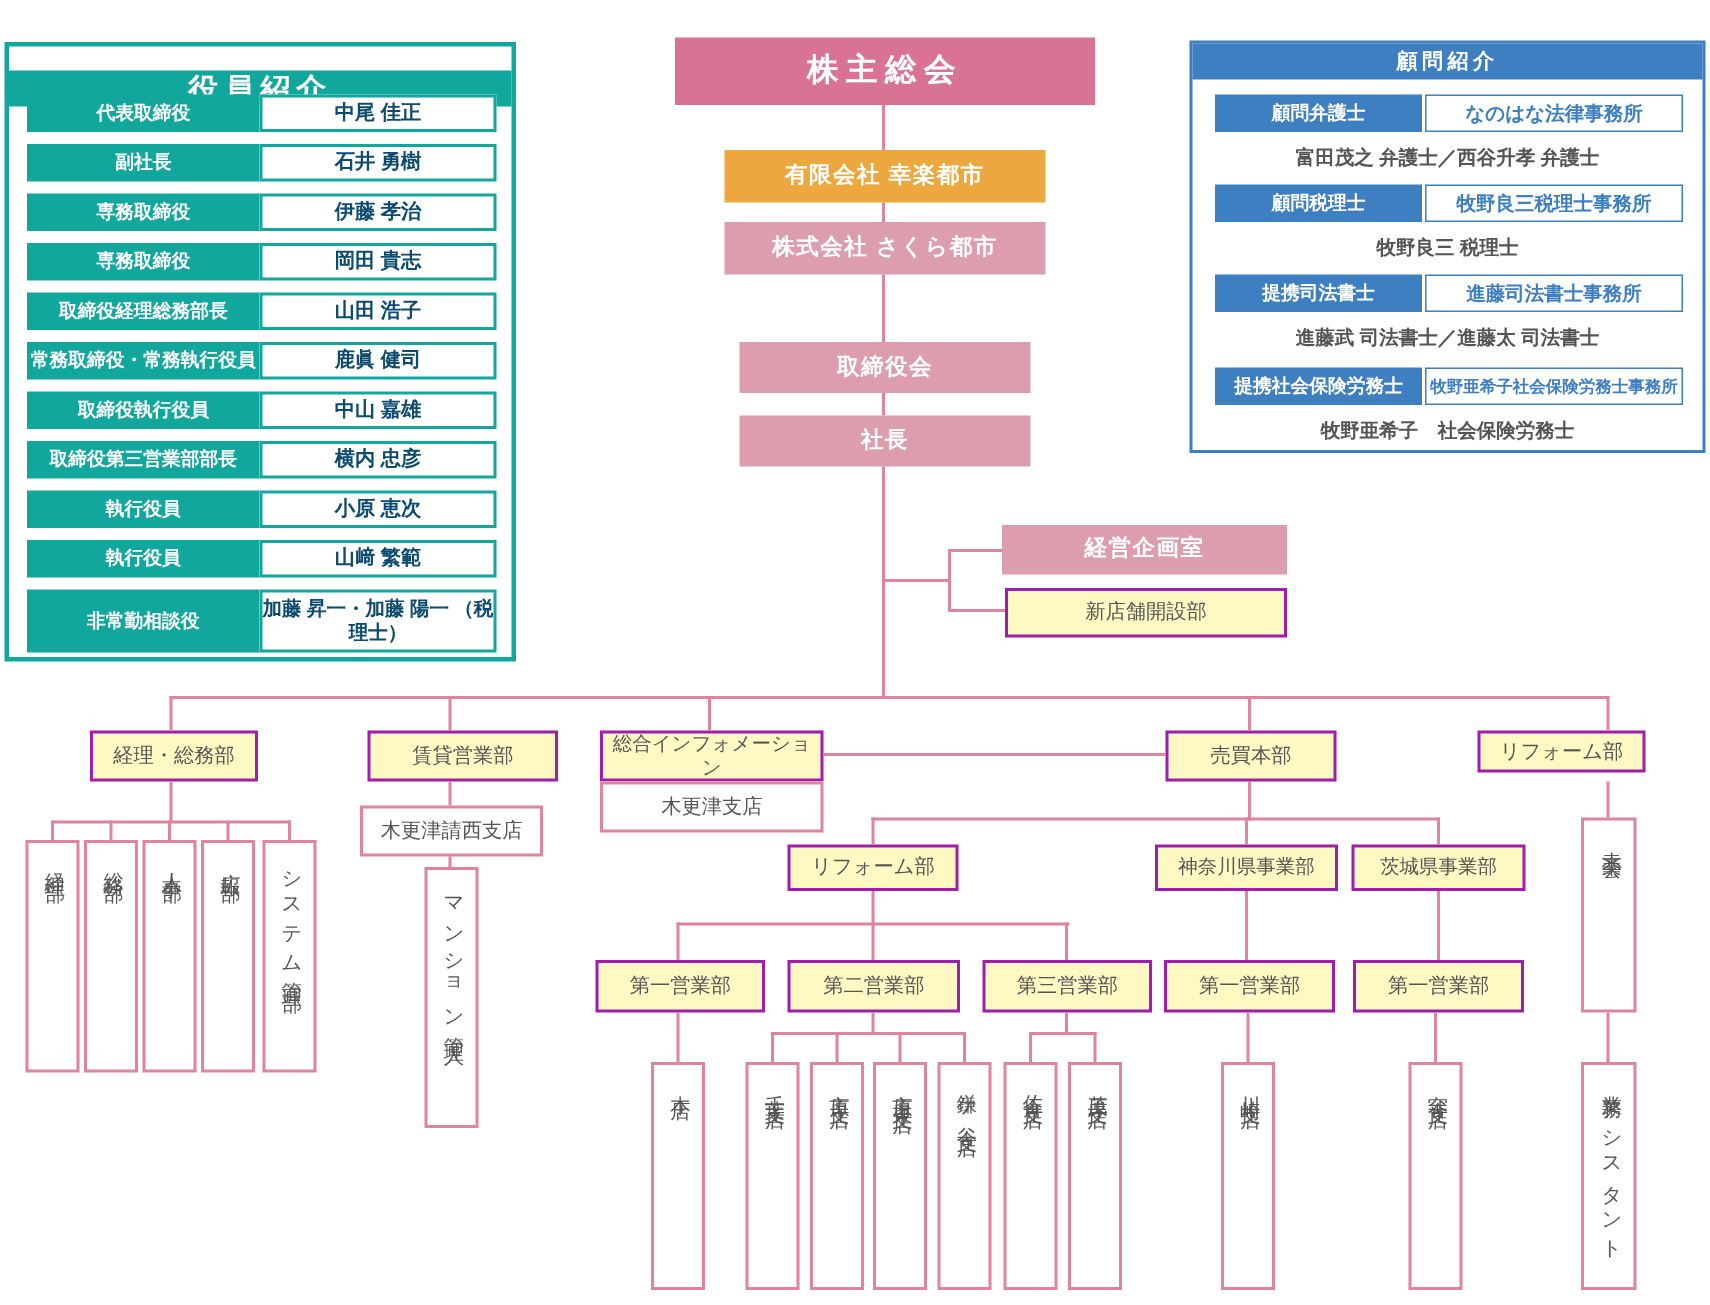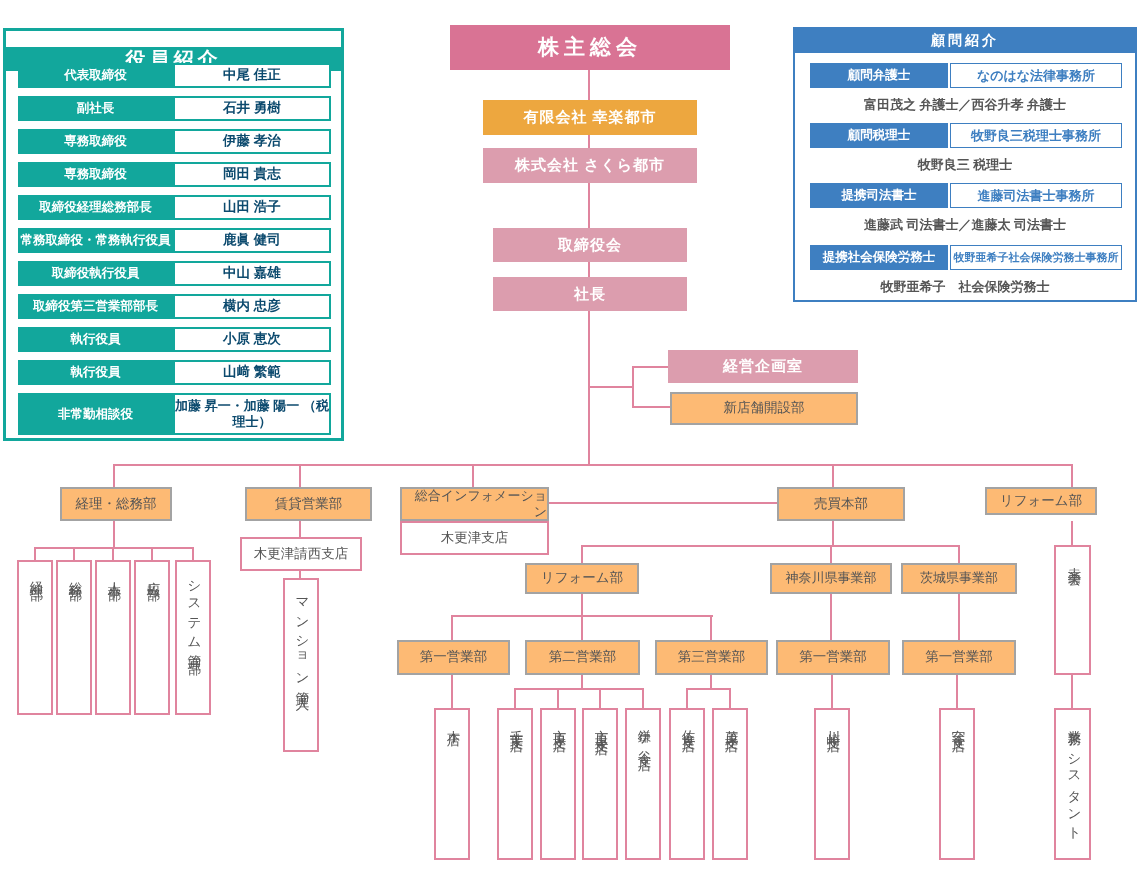--- a/index.html
+++ b/index.html
@@ -3,21 +3,21 @@
 <meta charset="utf-8">
 <title>組織図</title>
 <style>
   html,body{margin:0;padding:0;background:#fff;font-family:"Liberation Sans","DejaVu Sans",sans-serif;}
   #canvas{position:relative;width:1140px;height:870px;background:#fff;overflow:hidden;}
   .line{position:absolute;background:#E0849E;}
   .box{position:absolute;box-sizing:border-box;display:flex;align-items:center;justify-content:center;text-align:center;line-height:1.25;}
   .deeppink{background:#D97394;color:#fff;font-weight:bold;font-size:21px;letter-spacing:5px;}
   .orange{background:#EDA73F;color:#fff;font-weight:bold;font-size:15px;letter-spacing:1px;}
   .rose{background:#DC9DAE;color:#fff;font-weight:bold;font-size:15px;letter-spacing:1px;}
-  .pinkfill{background:#fdba74;border:2px solid #a3a3a3;color:#555;font-size:13.5px;text-align:right;}
+  .pinkfill{background:#fef9c3;border:2px solid #a21caf;color:#555;font-size:13.5px;}
   .whitefill{background:#fff;border:2px solid #E0849E;color:#555;font-size:13.5px;}
   .vbox{position:absolute;box-sizing:border-box;background:#fff;border:2px solid #E0849E;color:#555;
         font-size:13.5px;writing-mode:vertical-rl;text-orientation:upright;letter-spacing:3px;
         padding-top:9px;line-height:30px;text-align:left;}
   
   #officers{position:absolute;left:3px;top:28px;width:341px;height:413px;border:3px solid #12A79C;box-sizing:border-box;background:#fff;}
   #officers .panel-header{position:absolute;left:0;top:0;width:100%;height:24px;background:#12A79C;color:#fff;
         font-weight:bold;font-size:20px;letter-spacing:4px;display:flex;align-items:center;justify-content:center;margin-top:16px;}
   .off-label{position:absolute;left:12px;width:155px;height:25px;background:#12A79C;color:#fff;font-weight:bold;
         font-size:12.5px;display:flex;align-items:center;justify-content:center;text-align:left;}
@@ -86,21 +86,21 @@
   <div class="box orange" style="left:483px;top:100px;width:214px;height:35px">有限会社 幸楽都市</div>
   <div class="box rose" style="left:483px;top:148px;width:214px;height:35px">株式会社 さくら都市</div>
   <div class="box rose" style="left:493px;top:228px;width:194px;height:34px">取締役会</div>
   <div class="box rose" style="left:493px;top:277px;width:194px;height:34px">社長</div>
   <div class="box rose" style="left:668px;top:350px;width:190px;height:33px">経営企画室</div>
   <div class="box pinkfill" style="left:670px;top:392px;width:188px;height:33px">新店舗開設部</div>
 
   <div class="box pinkfill" style="left:60px;top:487px;width:112px;height:34px">経理・総務部</div>
   <div class="box pinkfill" style="left:245px;top:487px;width:127px;height:34px">賃貸営業部</div>
   <div class="box pinkfill" style="left:400px;top:487px;width:149px;height:34px;font-size:13px">総合インフォメーション</div>
-  <div class="box pinkfill" style="left:777px;top:487px;width:128px;height:34px">売買本部</div>
+  <div class="box pinkfill" style="left:777px;top:487px;width:114px;height:34px">売買本部</div>
   <div class="box pinkfill" style="left:985px;top:487px;width:112px;height:28px">リフォーム部</div>
 
   <div class="box whitefill" style="left:240px;top:537px;width:122px;height:34px">木更津請西支店</div>
   <div class="box whitefill" style="left:400px;top:521px;width:149px;height:34px">木更津支店</div>
 
   <div class="box pinkfill" style="left:525px;top:563px;width:114px;height:31px">リフォーム部</div>
   <div class="box pinkfill" style="left:770px;top:563px;width:122px;height:31px;font-size:13px">神奈川県事業部</div>
   <div class="box pinkfill" style="left:901px;top:563px;width:116px;height:31px;font-size:13px">茨城県事業部</div>
 
   <div class="box pinkfill" style="left:397px;top:640px;width:113px;height:35px">第一営業部</div>

